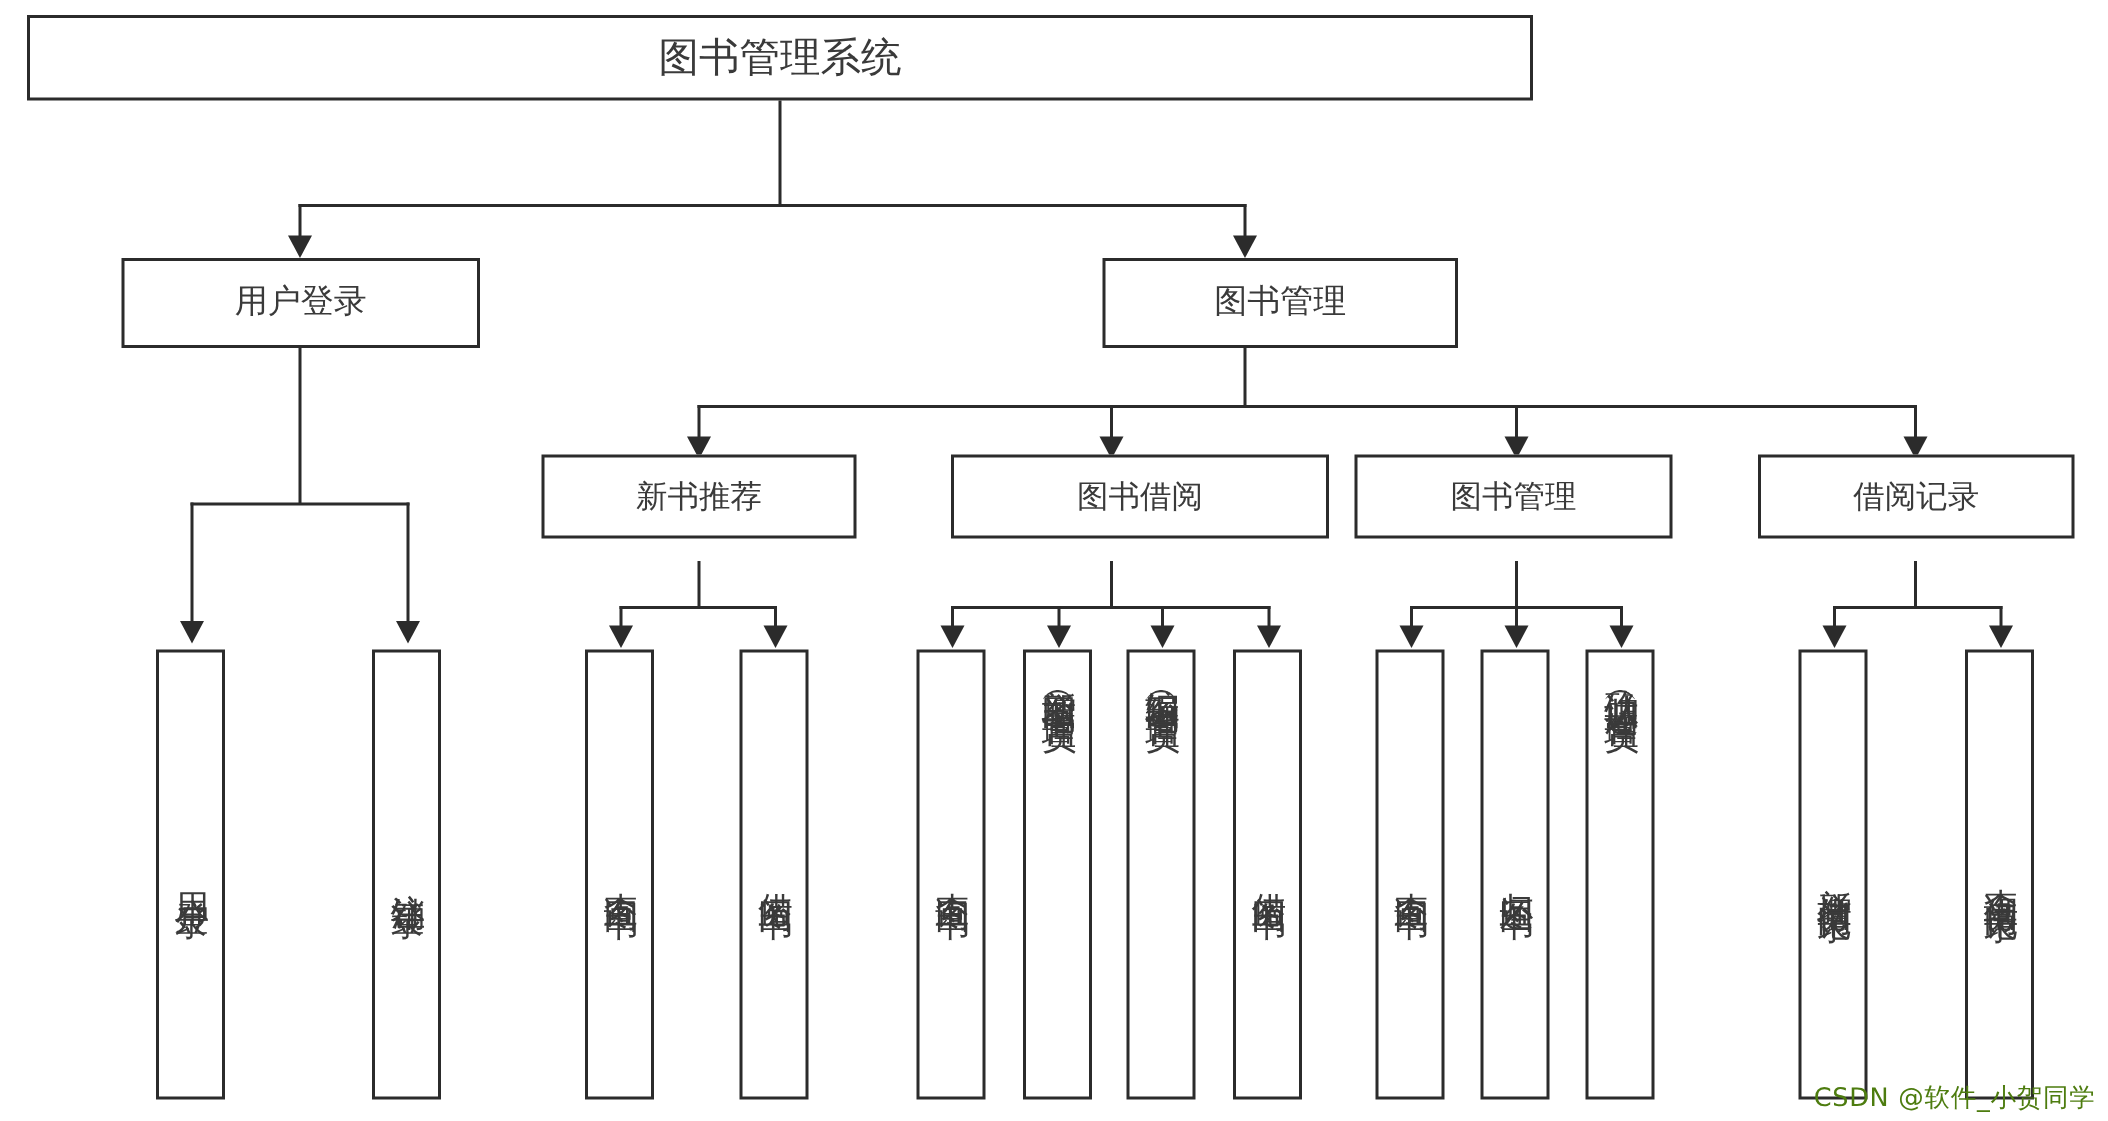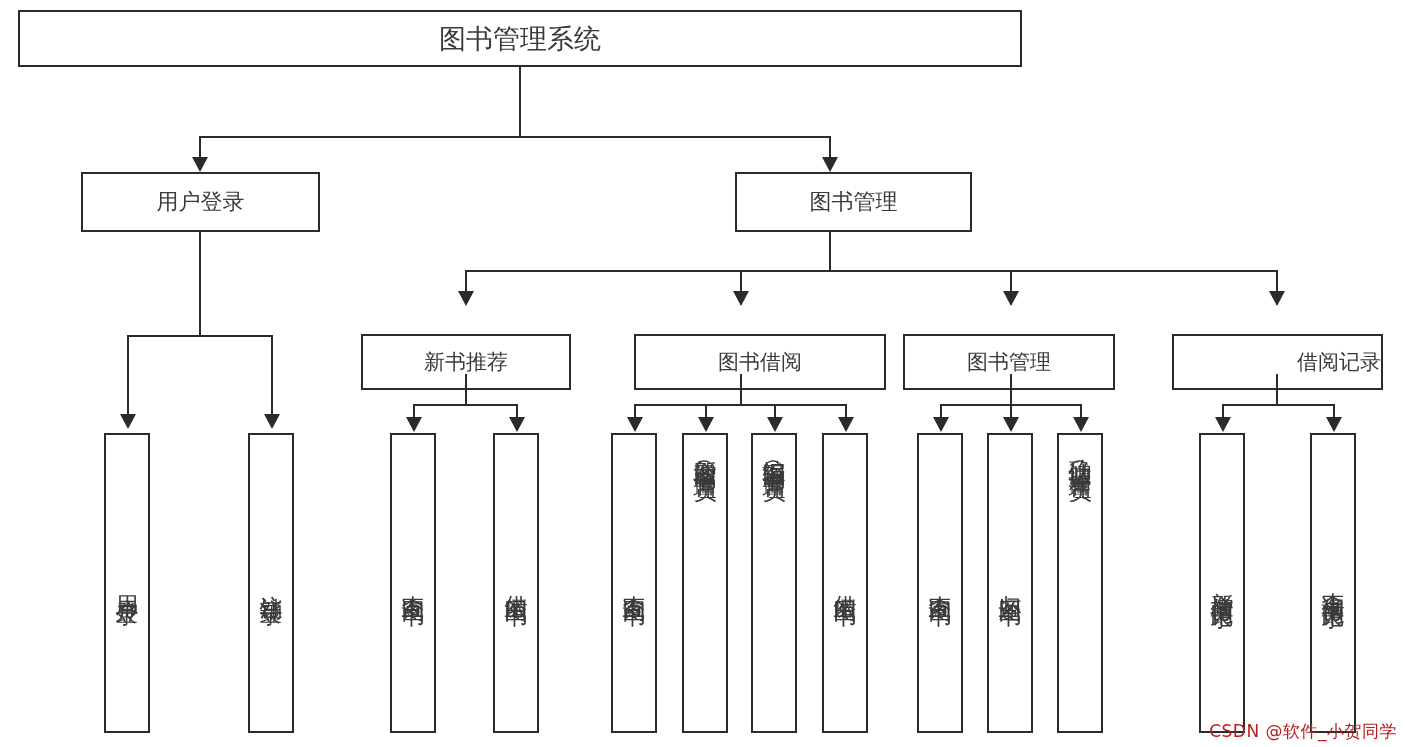--- a/index.html
+++ b/index.html
@@ -44,21 +44,21 @@
 
   
   .node.lvl1 {
     top: 172px;
     height: 60px;
   }
   .node.lvl1 .label { font-size: 22px; }
 
   
   .node.lvl2 {
-    top: 334px;
+    top: 303px;
     height: 56px;
   }
   .node.lvl2 .label { font-size: 21px; }
 
   
   .node.leaf {
     top: 433px;
     height: 300px;
     width: 46px;
     align-items: flex-start;
@@ -93,21 +93,21 @@
     height: 0;
     border-left: 8px solid transparent;
     border-right: 8px solid transparent;
     border-top: 15px solid #2b2b2b;
   }
   .watermark {
     position: absolute;
     right: 8px;
     bottom: 4px;
     font-size: 17px;
-    color: #b91c1c;
+    color: #4d7c0f;
     white-space: nowrap;
     letter-spacing: 0.5px;
   }
 </style>
 </head>
 <body>
 
 <div id="canvas">
 
   <div class="node root">
@@ -149,21 +149,21 @@
 
   <div class="node lvl2" style="left:361px; width:210px;">
     <span class="label">新书推荐</span>
   </div>
   <div class="node lvl2" style="left:634px; width:252px;">
     <span class="label">图书借阅</span>
   </div>
   <div class="node lvl2" style="left:903px; width:212px;">
     <span class="label">图书管理</span>
   </div>
-  <div class="node lvl2" style="left:1172px; width:211px;justify-content:flex-end;">
+  <div class="node lvl2" style="left:1172px; width:211px;">
     <span class="label">借阅记录</span>
   </div>
 
   <div class="vline" style="left:465px; top:374px; height:31px;"></div>
   <div class="hline" style="left:413px; top:404px; width:105px;"></div>
   <div class="vline" style="left:413px; top:404px; height:14px;"></div>
   <div class="vline" style="left:516px; top:404px; height:14px;"></div>
   <div class="arrow" style="left:406px; top:417px;"></div>
   <div class="arrow" style="left:509px; top:417px;"></div>
 

